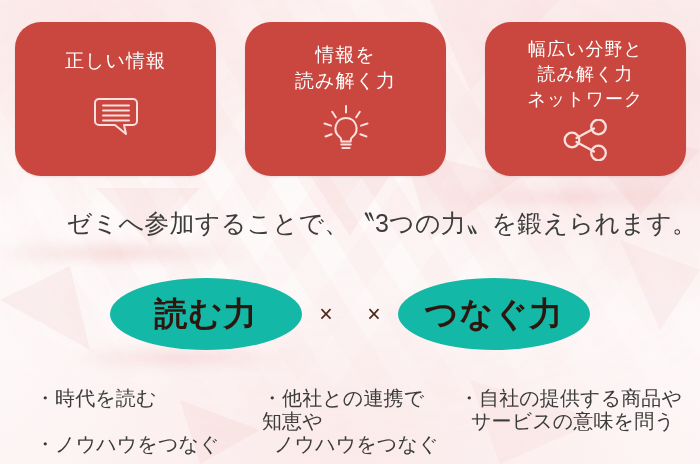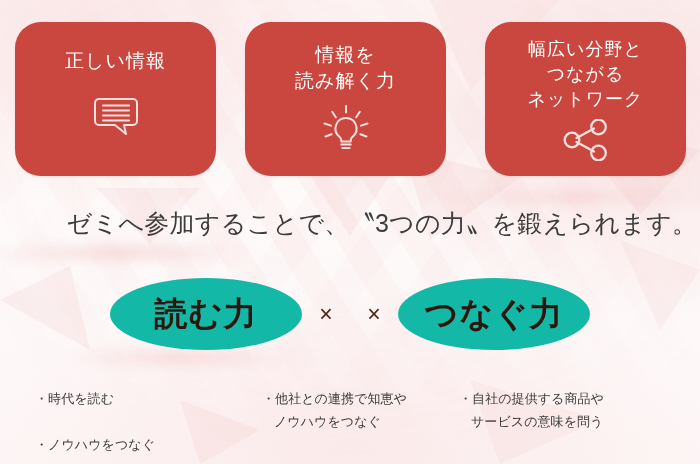--- a/index.html
+++ b/index.html
@@ -165,21 +165,21 @@
   .columns {
     position: absolute;
     left: 0;
     top: 364px;
     width: 700px;
     height: 100px;
     display: flex;
   }
   .col {
     box-sizing: border-box;
-    font-size: 13px;
+    font-size: 20px;
     line-height: 23px;
     color: #3b3b3b;
     letter-spacing: .005em;
   }
   .col-1 { width: 248px; padding-left: 35px; }
   .col-2 { width: 258px; padding-left: 17px; }
   .col-3 { width: 194px; padding-left: 14px; }
 
   .bullet {
     display: block;
@@ -244,21 +244,21 @@
           <line x1="3.5" y1="18.5" x2="10" y2="20.6"></line>
           <line x1="46.5" y1="18.5" x2="40" y2="20.6"></line>
           <line x1="4.5" y1="31.5" x2="10.6" y2="29.3"></line>
           <line x1="45.5" y1="31.5" x2="39.4" y2="29.3"></line>
         </svg>
       </div>
     </div>
 
     <div class="card card-3">
       <div class="card-title">幅広い分野と
-つながる
+読み解く力
 ネットワーク</div>
       <div class="card-icon">
         <svg width="46" height="42" viewBox="0 0 46 42" fill="none" stroke="#fbe0dd" stroke-width="2.3" stroke-linecap="round">
           <line x1="13.5" y1="19" x2="31" y2="9.5"></line>
           <line x1="13.5" y1="23" x2="31" y2="32.5"></line>
           <circle cx="9" cy="21" r="7.3"></circle>
           <circle cx="35.5" cy="8" r="7.3"></circle>
           <circle cx="35.5" cy="34" r="7.3"></circle>
         </svg>
       </div>

